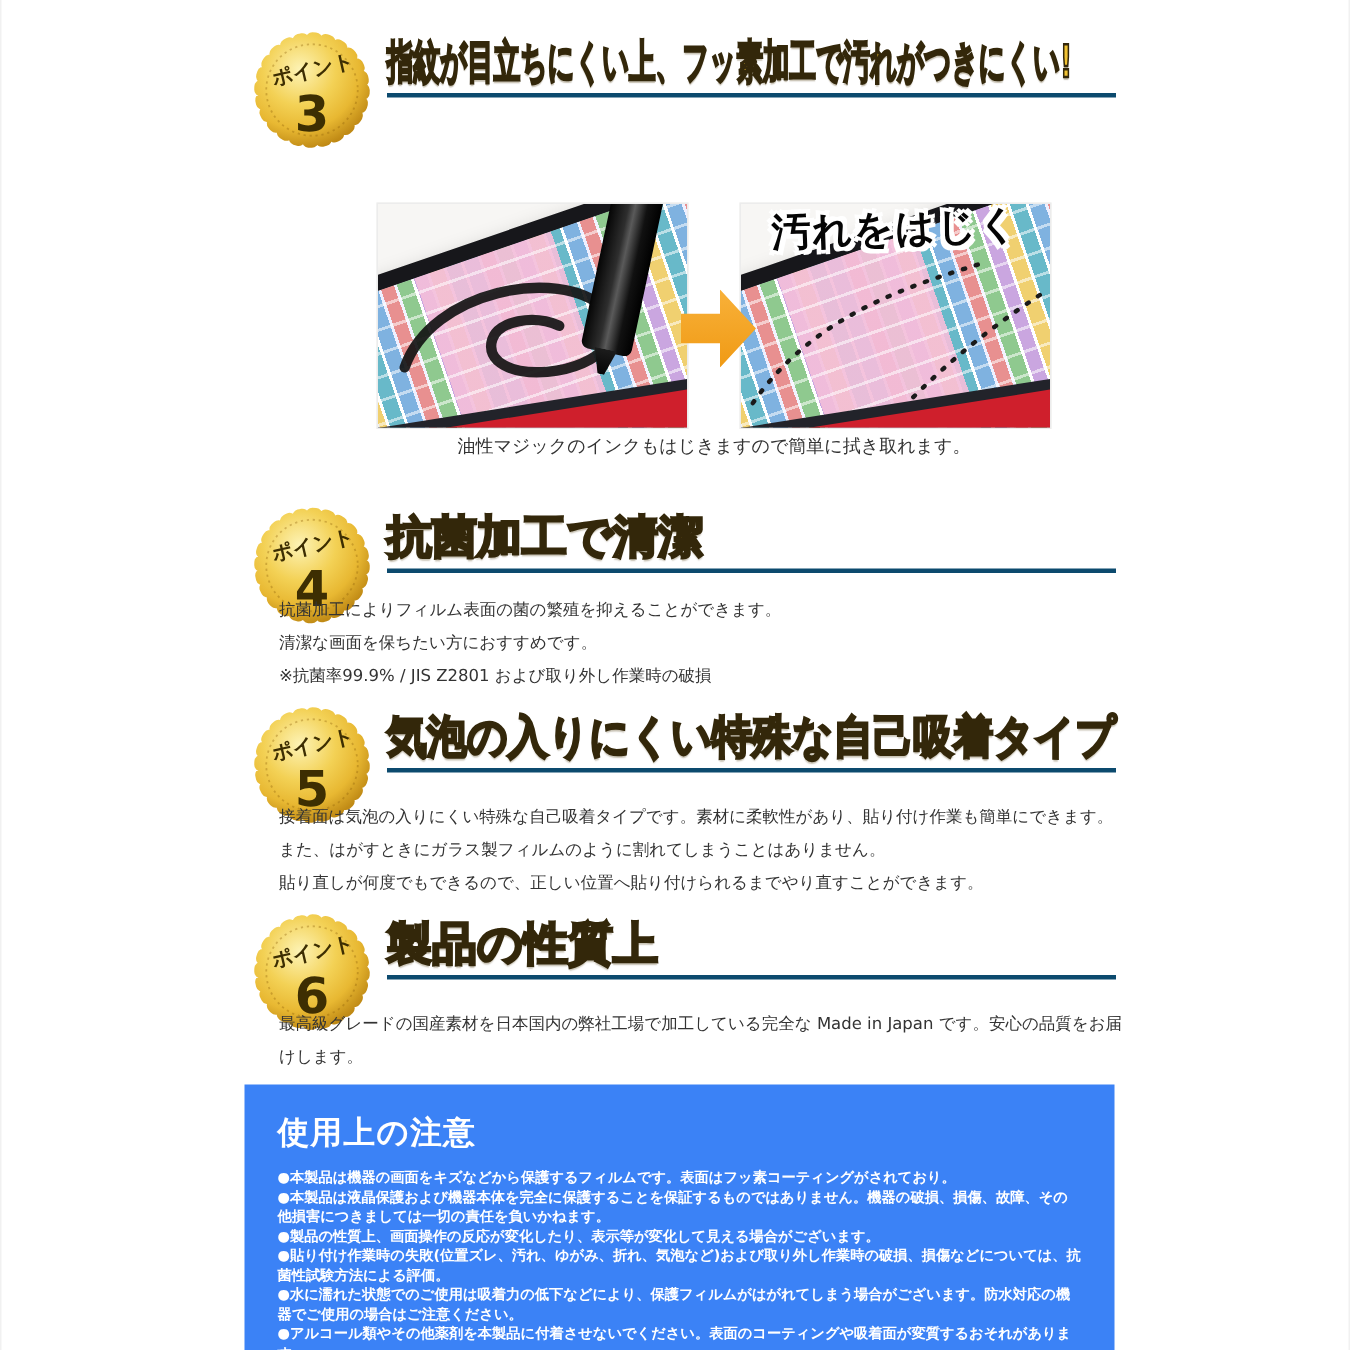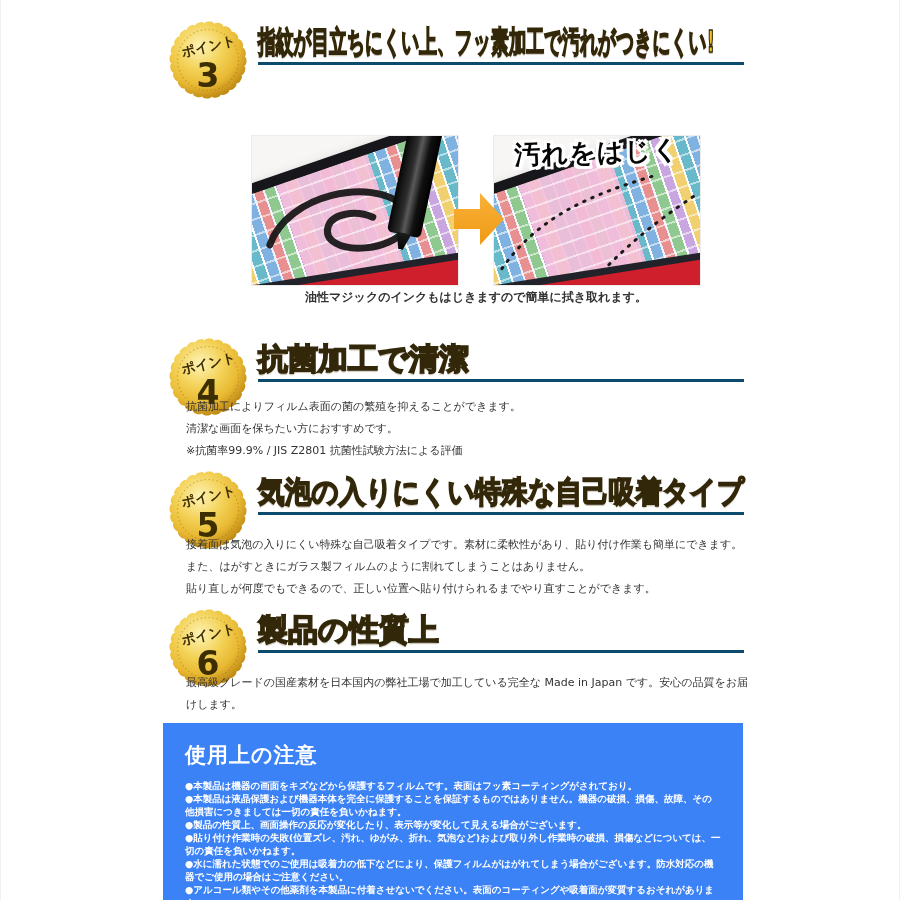--- a/index.html
+++ b/index.html
@@ -54,21 +54,21 @@
        background:linear-gradient(#1c1c1c,#050505);clip-path:polygon(8% 0,92% 0,62% 100%,38% 100%);}
   .repel-label{position:absolute;top:-1px;left:50%;transform:translateX(-50%) rotate(-2deg);
        z-index:6;font-size:26px;font-weight:800;letter-spacing:1px;color:#050505;white-space:nowrap;
        text-shadow:2.5px 0 0 #fff,-2.5px 0 0 #fff,0 2.5px 0 #fff,0 -2.5px 0 #fff,
                    1.8px 1.8px 0 #fff,-1.8px 1.8px 0 #fff,1.8px -1.8px 0 #fff,-1.8px -1.8px 0 #fff,
                    3px 3px 0 #fff,-3px -3px 0 #fff,3px -3px 0 #fff,-3px 3px 0 #fff;}
   .arrow{position:absolute;left:203px;top:58px;width:50px;height:52px;z-index:5;
          background:linear-gradient(#f8b13a,#f09a14);
          clip-path:polygon(0 31%,52% 31%,52% 0,100% 50%,52% 100%,52% 69%,0 69%);}
   .caption{position:absolute;left:85px;top:289px;width:450px;text-align:center;
-           font-size:12px;color:#333;font-weight:bold;}
+           font-size:12px;color:#333;}
 
   
   .notes{position:absolute;left:-3px;top:723px;width:580px;height:220px;background:#3b82f6;
          box-sizing:border-box;padding:16px 22px;color:#fff;}
   .notes-title{font-size:21px;font-weight:700;margin:2px 0 10px 0;letter-spacing:1px;}
   .notes-list{margin:0;padding:0;list-style:none;font-size:9.5px;line-height:13px;font-weight:600;}
   .notes-list li{margin:0;}
 </style>
 </head>
 <body>
@@ -137,21 +137,21 @@
         <text class="b-label" x="43" y="33" text-anchor="middle" transform="rotate(-13 42 30)">ポイント</text>
         <text class="b-num" x="42" y="69" text-anchor="middle">4</text>
       </svg>
       <div class="title-line">
         <span class="gold-title">抗菌加工で清潔</span>
       </div>
     </div>
     <div class="body-text" style="top:396px">
       <p>抗菌加工によりフィルム表面の菌の繁殖を抑えることができます。</p>
       <p>清潔な画面を保ちたい方におすすめです。</p>
-      <p>※抗菌率99.9% / JIS Z2801 抗菌性試験方法による評価</p>
+      <p>※抗菌率99.9% / JIS Z2801 および取り外し作業時の破損</p>
     </div>
 
     <div class="sec-header" style="top:468px">
       <svg class="badge" viewBox="0 0 84 84">
         <use href="#seal"></use>
         <text class="b-label" x="43" y="33" text-anchor="middle" transform="rotate(-13 42 30)">ポイント</text>
         <text class="b-num" x="42" y="69" text-anchor="middle">5</text>
       </svg>
       <div class="title-line">
         <span class="gold-title sx-s5">気泡の入りにくい特殊な自己吸着タイプ</span>
@@ -175,21 +175,21 @@
     <div class="body-text" style="top:672px">
       <p>最高級グレードの国産素材を日本国内の弊社工場で加工している完全な Made in Japan です。安心の品質をお届けします。</p>
     </div>
 
     <div class="notes">
       <div class="notes-title">使用上の注意</div>
       <ul class="notes-list">
         <li><span>●</span><span>本製品は機器の画面をキズなどから保護するフィルムです。表面はフッ素コーティングがされており。</span></li>
         <li><span>●</span><span>本製品は液晶保護および機器本体を完全に保護することを保証するものではありません。機器の破損、損傷、故障、その他損害につきましては一切の責任を負いかねます。</span></li>
         <li><span>●</span><span>製品の性質上、画面操作の反応が変化したり、表示等が変化して見える場合がございます。</span></li>
-        <li><span>●</span><span>貼り付け作業時の失敗(位置ズレ、汚れ、ゆがみ、折れ、気泡など)および取り外し作業時の破損、損傷などについては、一切の責任を負いかねます。</span></li>
+        <li><span>●</span><span>貼り付け作業時の失敗(位置ズレ、汚れ、ゆがみ、折れ、気泡など)および取り外し作業時の破損、損傷などについては、抗菌性試験方法による評価。</span></li>
         <li><span>●</span><span>水に濡れた状態でのご使用は吸着力の低下などにより、保護フィルムがはがれてしまう場合がございます。防水対応の機器でご使用の場合はご注意ください。</span></li>
         <li><span>●</span><span>アルコール類やその他薬剤を本製品に付着させないでください。表面のコーティングや吸着面が変質するおそれがあります。</span></li>
 
       </ul>
     </div>
 
   </div>
 </div>
 
 </body></html>

